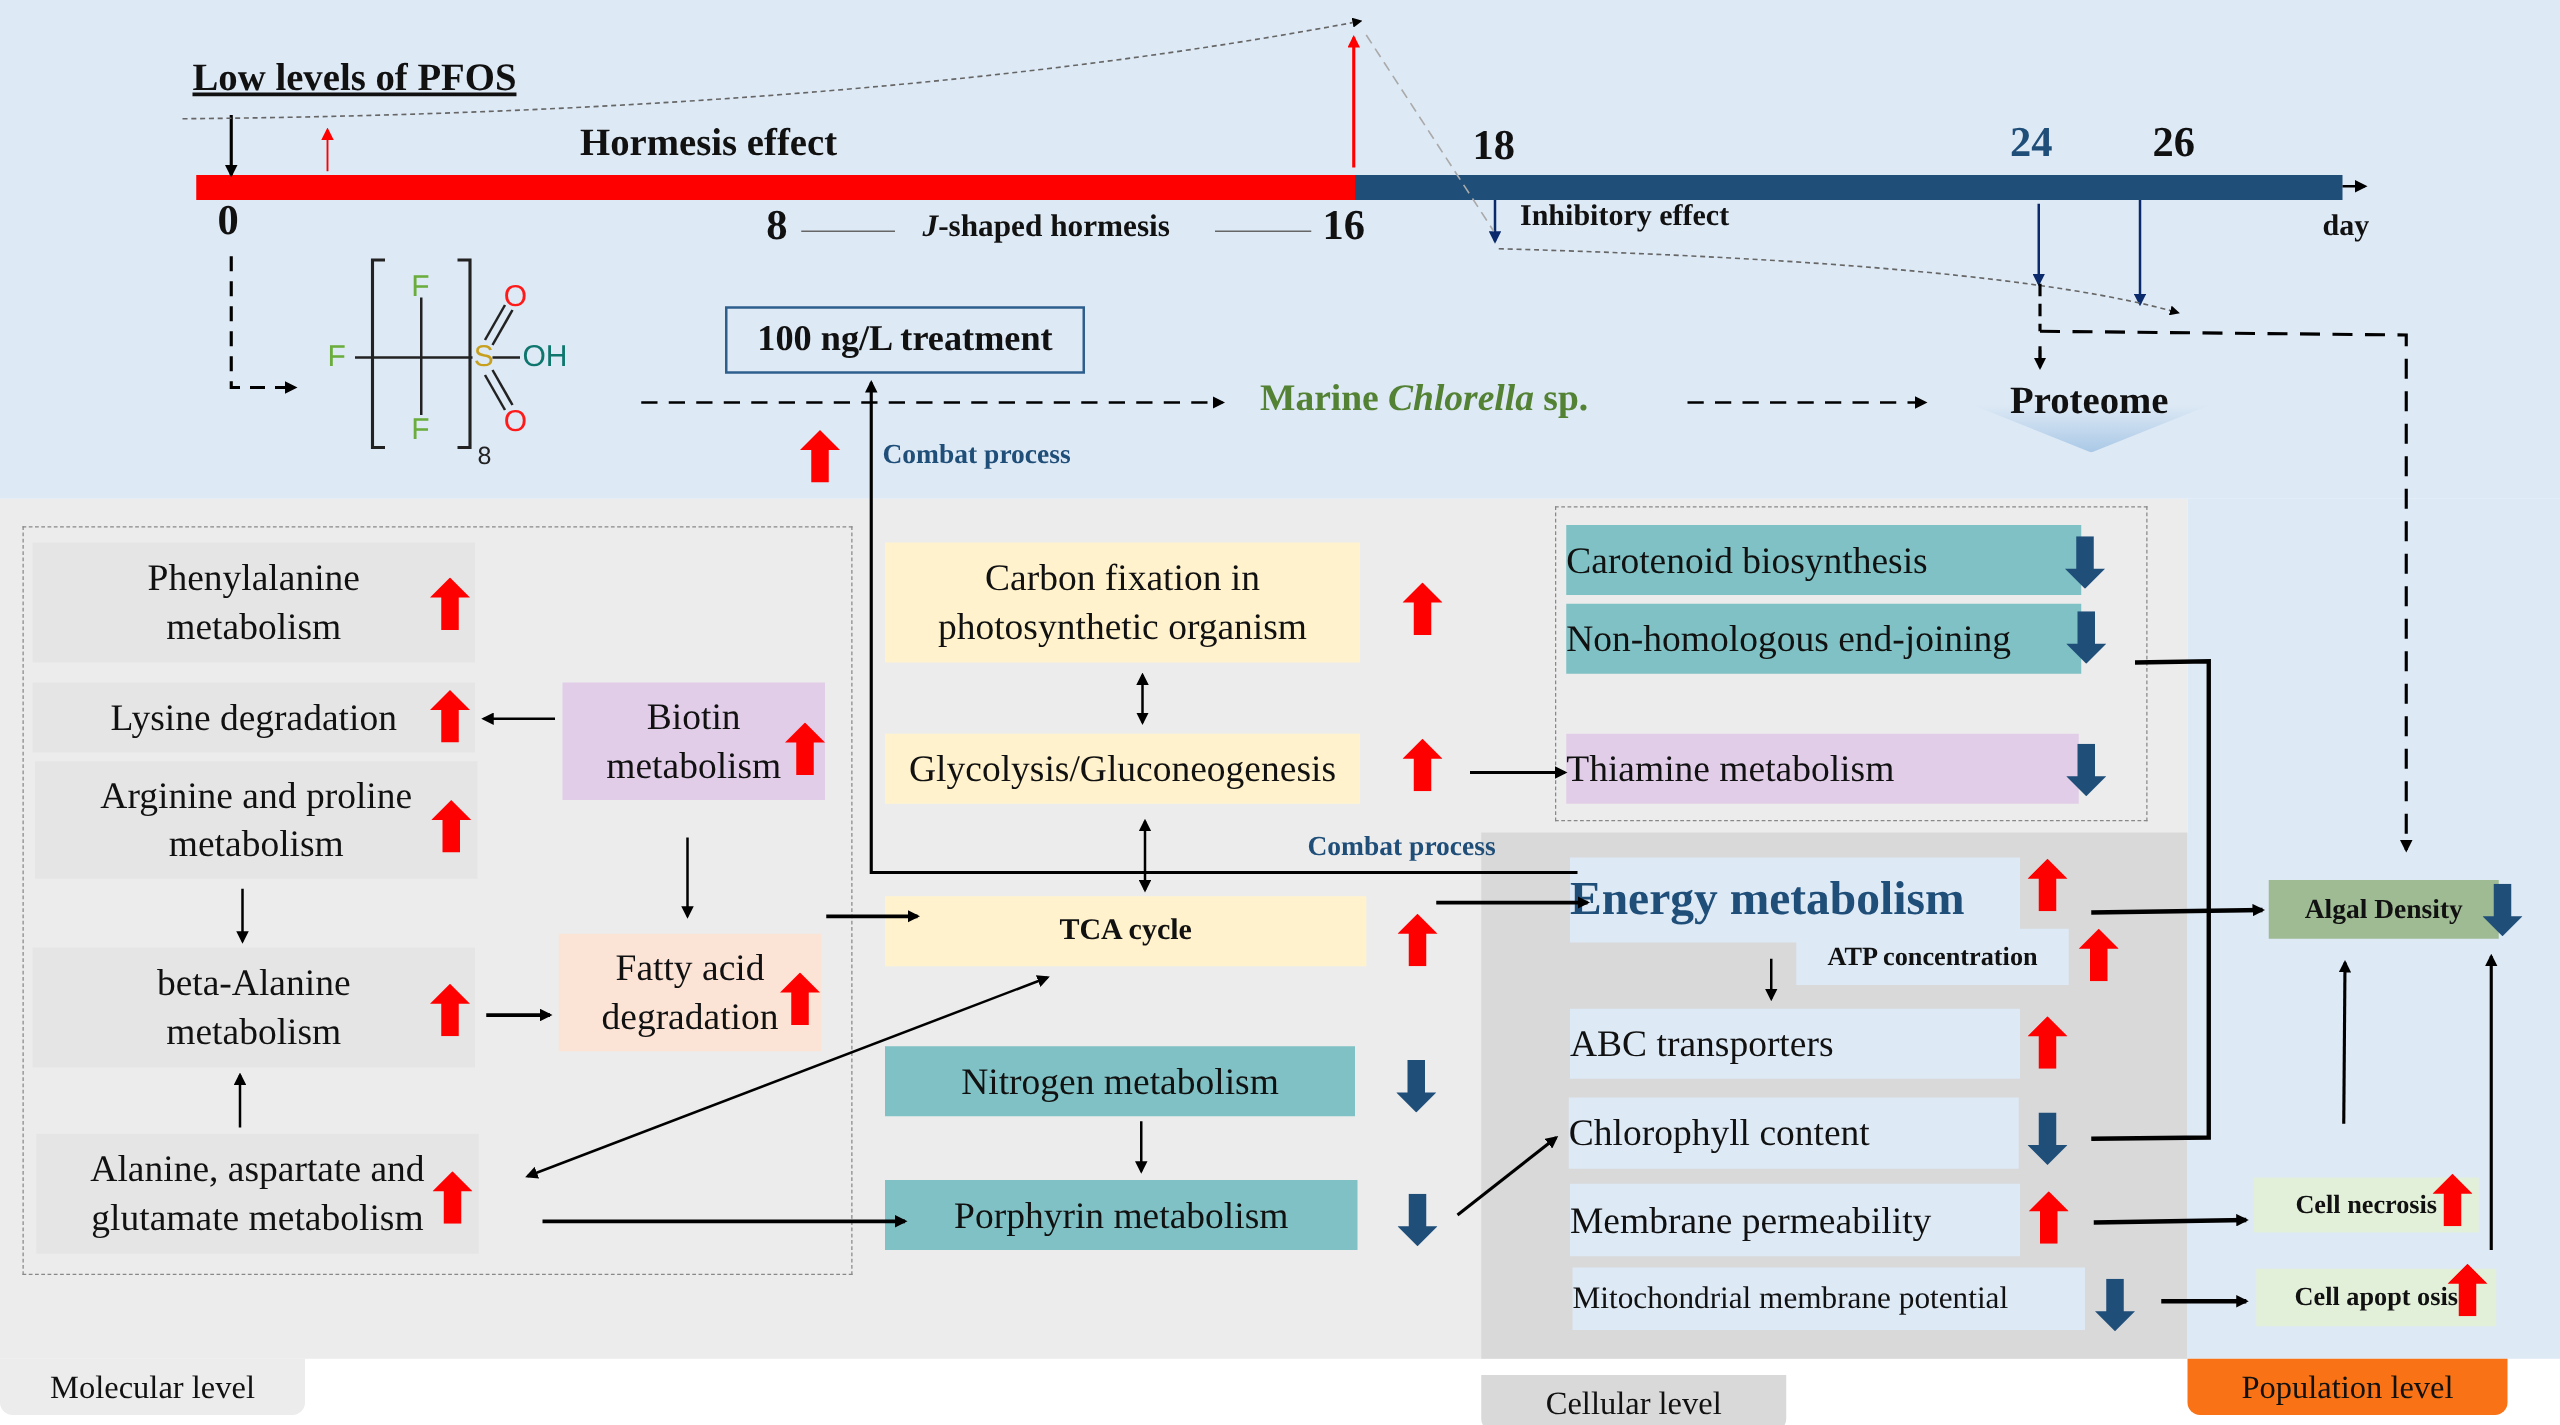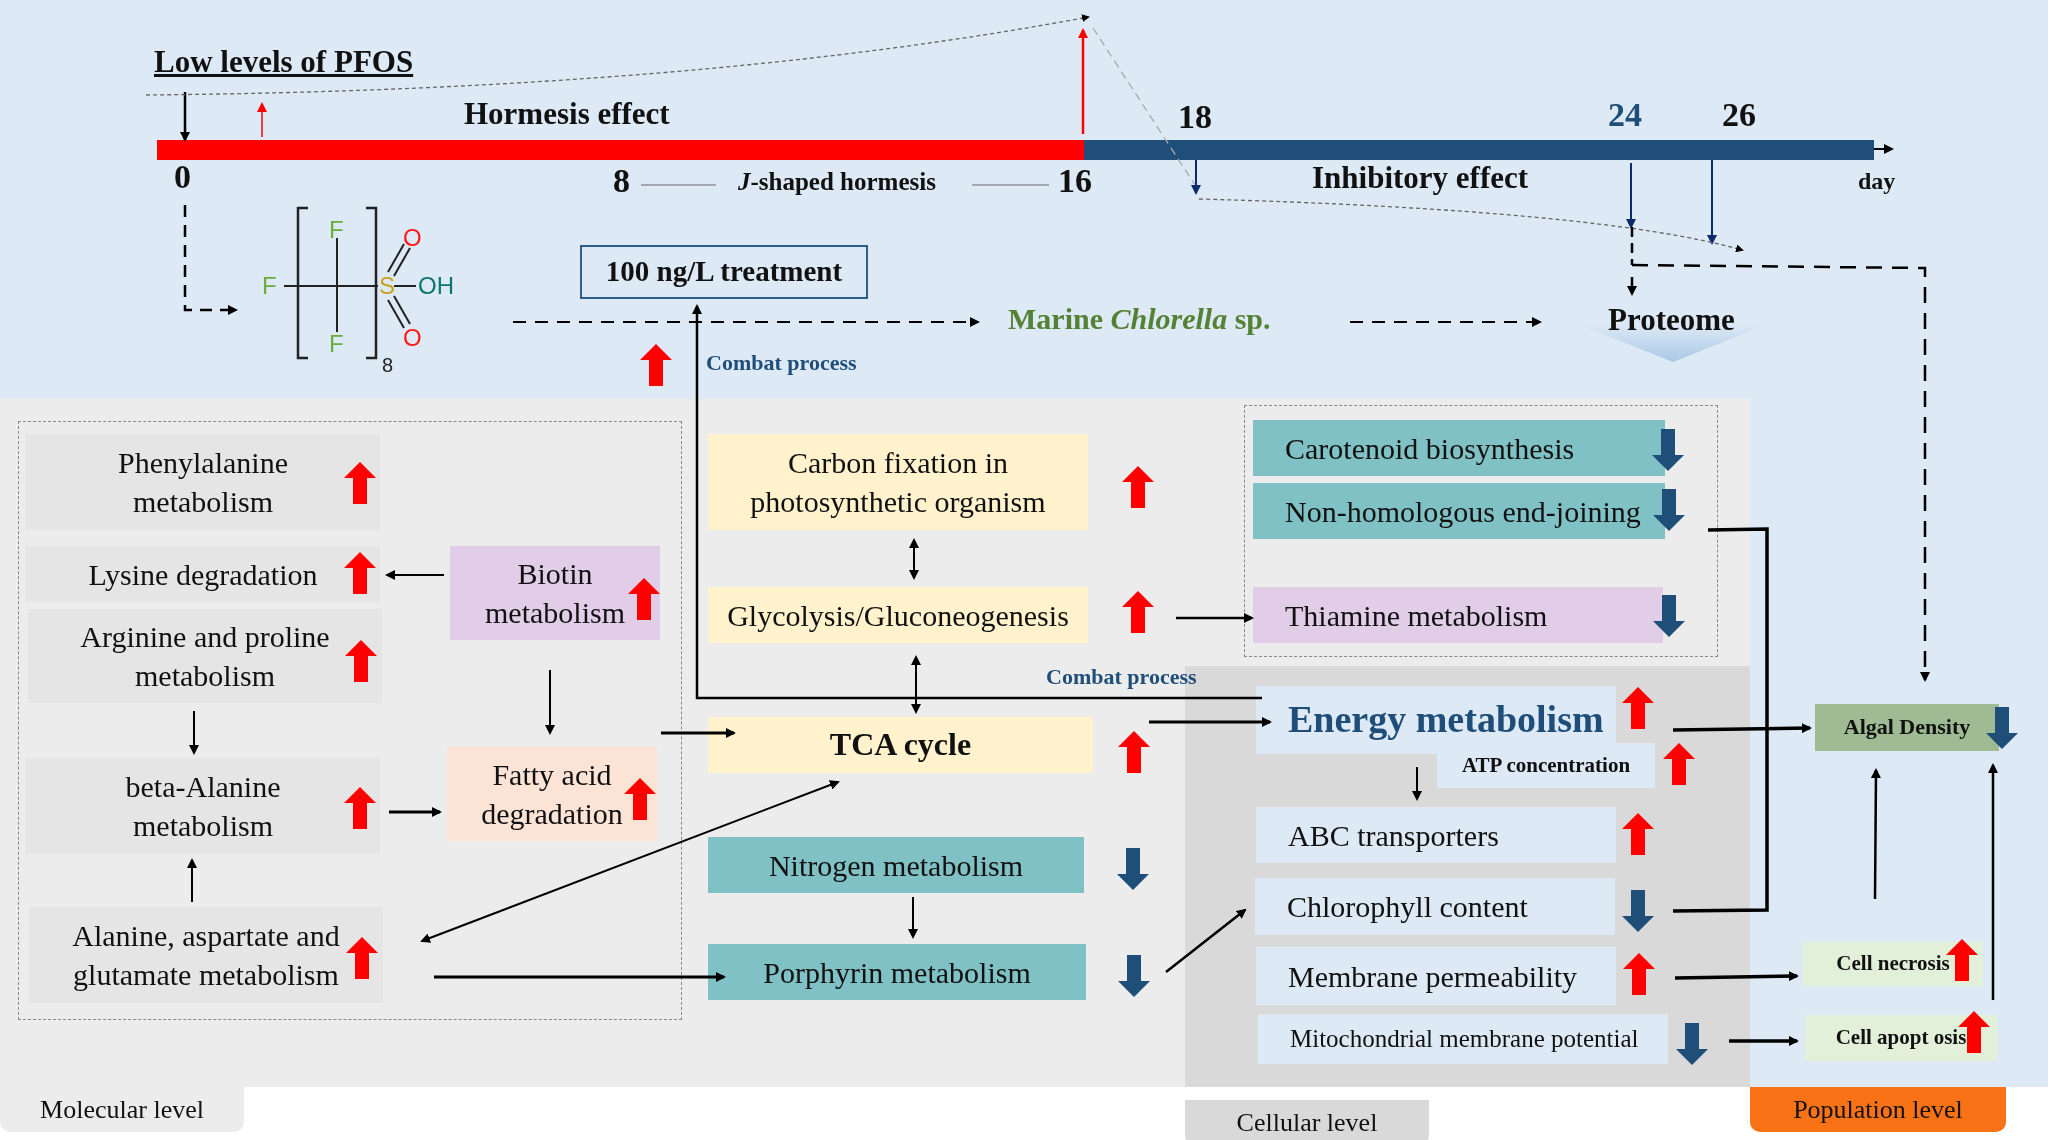--- a/index.html
+++ b/index.html
@@ -18,21 +18,21 @@
   .box { display:flex; align-items:center; justify-content:center; text-align:center;
          font-size:30px; line-height:1.3; }
   .pink { background:#e5e5e5; }
   .lilac { background:#e1cde8; }
   .peach { background:#fbe3d6; }
   .cream { background:#fff2cc; }
   .teal { background:#7fc1c4; }
   .lightblue { background:#dde9f5; }
   .green { background:#9ebb93; }
   .palegreen { background:#e2efd9; }
-  .left { justify-content:flex-start; padding-left:32px; box-sizing:border-box; text-align:left; }
+  .left { justify-content:flex-start; padding-left:0; box-sizing:border-box; text-align:left; }
   .bold { font-weight:bold; }
   .tl-label { font-weight:bold; font-size:34px; }
   svg.overlay { position:absolute; left:0; top:0; width:2048px; height:1140px; pointer-events:none; }
   .icon { position:absolute; }
 </style>
 </head>
 <body>
 
 <div class="abs panel-top"></div>
 <div class="abs panel-mol"></div>
@@ -43,21 +43,21 @@
 <div class="abs tab tab-pop">Population level</div>
 
 <div class="abs dashbox" style="left:18px;top:421px;width:662px;height:597px;"></div>
 <div class="abs dashbox" style="left:1244px;top:405px;width:472px;height:250px;"></div>
 
 <div class="abs" style="left:157px;top:140px;width:927px;height:20px;background:#ff0000;"></div>
 <div class="abs" style="left:1084px;top:140px;width:790px;height:20px;background:#1f4e79;"></div>
 
 <div class="abs tl-label" style="left:154px;top:44px;font-size:31px;text-decoration:underline;">Low levels of PFOS</div>
 <div class="abs tl-label" style="left:464px;top:96px;font-size:31px;">Hormesis effect</div>
-<div class="abs tl-label" style="left:1312px;top:160px;font-size:31px;">Inhibitory effect</div>
+<div class="abs tl-label" style="left:1216px;top:160px;font-size:24px;">Inhibitory effect</div>
 <div class="abs tl-label" style="left:174px;top:158px;">0</div>
 <div class="abs tl-label" style="left:613px;top:162px;">8</div>
 <div class="abs tl-label" style="left:1058px;top:162px;">16</div>
 <div class="abs tl-label" style="left:1178px;top:98px;text-align:center;">18</div>
 <div class="abs tl-label" style="left:1608px;top:96px;color:#1f4e79;">24</div>
 <div class="abs tl-label" style="left:1722px;top:96px;">26</div>
 <div class="abs bold" style="left:1858px;top:168px;font-size:24px;">day</div>
 <div class="abs bold" style="left:738px;top:168px;font-size:25px;"><i>J</i><span>-shaped hormesis</span></div>
 
 <div class="abs" style="left:258px;top:204px;width:240px;height:170px;font-family:'Liberation Sans',sans-serif;">
@@ -133,21 +133,21 @@
     </div>
   </div>
 
 <div class="abs box cream" style="left:708px;top:434px;width:380px;height:96px;">
     <div>
       <div>Carbon fixation in</div>
       <div>photosynthetic organism</div>
     </div>
   </div>
 <div class="abs box cream" style="left:708px;top:587px;width:380px;height:56px;">Glycolysis/Gluconeogenesis</div>
-<div class="abs box cream bold" style="left:708px;top:717px;width:385px;height:56px;font-size:32px;">TCA cycle</div>
+<div class="abs box cream bold" style="left:708px;top:717px;width:385px;height:56px;font-size:24px;">TCA cycle</div>
 <div class="abs box teal" style="left:708px;top:837px;width:376px;height:56px;">Nitrogen metabolism</div>
 <div class="abs box teal" style="left:708px;top:944px;width:378px;height:56px;">Porphyrin metabolism</div>
 
 <div class="abs box teal left" style="left:1253px;top:420px;width:412px;height:56px;">Carotenoid biosynthesis</div>
 <div class="abs box teal left" style="left:1253px;top:483px;width:412px;height:56px;">Non-homologous end-joining</div>
 <div class="abs box lilac left" style="left:1253px;top:587px;width:410px;height:56px;">Thiamine metabolism</div>
 
 <div class="abs box lightblue left bold" style="left:1256px;top:686px;width:360px;height:68px;font-size:38px;color:#1f4e79;">Energy metabolism</div>
 <div class="abs box lightblue bold" style="left:1437px;top:743px;width:218px;height:45px;font-size:21px;">ATP concentration</div>
 <div class="abs box lightblue left" style="left:1256px;top:807px;width:360px;height:56px;">ABC transporters</div>

